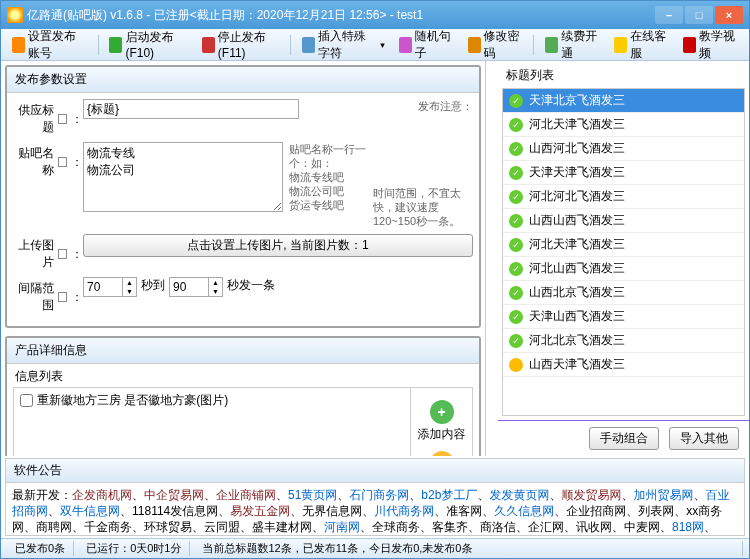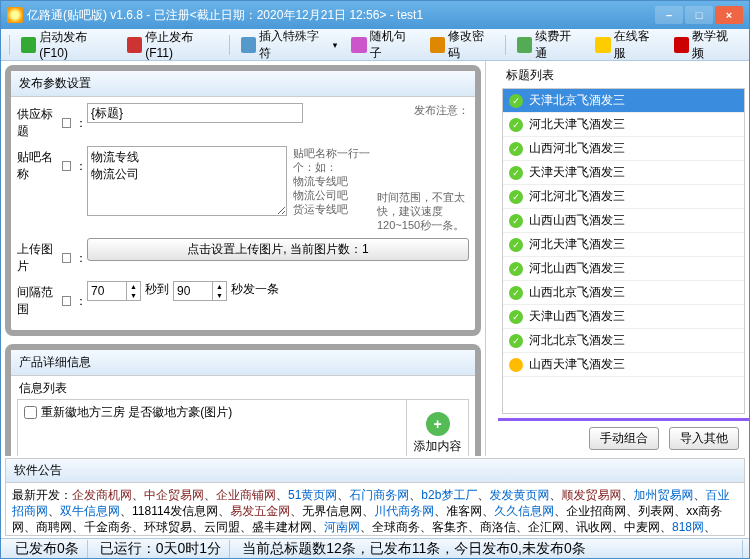--- a/index.html
+++ b/index.html
@@ -10,63 +10,67 @@
 .titlebar .title { flex: 1; }
 .titlebar .winbtn { width: 28px; height: 18px; margin-left: 2px; background: rgba(255,255,255,0.2); border-radius: 2px; display: flex; align-items: center; justify-content: center; cursor: pointer; font-size: 11px; font-weight: bold; }
 .titlebar .close { background: #e64; }
 .toolbar { height: 32px; background: linear-gradient(#f4f9ff,#dae9f7); border-bottom: 1px solid #b0c8e0; display: flex; align-items: center; padding: 0 6px; gap: 4px; }
 .toolbar .tbtn { display: flex; align-items: center; gap: 3px; padding: 3px 5px; cursor: pointer; border-radius: 3px; }
 .toolbar .ico { width: 16px; height: 16px; display: inline-block; border-radius: 2px; }
 .toolbar .sep { width: 1px; height: 20px; background: #b0c8e0; margin: 0 2px; }
 .mainarea { flex: 1; display: flex; background: #fff; overflow: hidden; }
 .leftpane { width: 485px; display: flex; flex-direction: column; border-right: 1px solid #ccc; }
 .rightpane { flex: 1; display: flex; flex-direction: column; margin-left: 12px; }
-.groupbox { margin: 4px; border: 6px solid #a3a3a3; border-radius: 8px; }
+.groupbox { margin: 4px; border: 2px solid #a3a3a3; border-radius: 3px; }
 .groupbox > .gtitle { background: linear-gradient(#f4f9ff,#dae9f7); padding: 4px 8px; border-bottom: 1px solid #ccc; font-size: 12px; }
 .groupbox > .gbody { padding: 6px; }
 .formrow { display: flex; align-items: flex-start; margin-bottom: 6px; }
-.formrow .lbl { width: 70px; text-align: left; padding-top: 3px; display:flex; align-items:center; gap:4px; }
+.formrow .lbl { width: 70px; text-align: right; padding-top: 3px; display:flex; align-items:center; gap:4px; }
 .hint { color: #666; font-size: 11px; line-height: 14px; }
 input[type="text"], textarea { border: 1px solid #aaa; padding: 2px 3px; font-size: 12px; font-family: inherit; background:#fff; }
 .btn { border: 1px solid #999; background: linear-gradient(#fff,#e4e4e4); padding: 2px 10px; border-radius: 3px; cursor: pointer; font-size: 12px; }
 .sqdot { width:10px; height:10px; border:1px solid #888; background:#fff; display:inline-block; }
 .sidebtns { width: 62px; display: flex; flex-direction: column; align-items: center; padding-top: 12px; gap: 8px; border-left:1px solid #ccc; }
 .sidebtns .sbtn { width: 54px; text-align: center; cursor: pointer; font-size: 12px; }
 .sidebtns .sbtn .sico { width: 24px; height: 24px; margin: 0 auto 2px; border-radius: 12px; display:flex; align-items:center; justify-content:center; color:#fff; font-weight:bold; font-size:14px; }
 .listwrap { flex:1; overflow:auto; border:1px solid #ccc; margin:0 4px 4px 4px; }
 .listrow { display:flex; align-items:center; padding:3px 6px; gap:6px; border-bottom:1px solid #eee; }
 .listrow.sel { background:#3a8cde; color:#fff; }
 .listrow .ok { width:14px; height:14px; border-radius:7px; background:#6c3; display:flex; align-items:center; justify-content:center; color:#fff; font-size:9px; }
 .listrow .warn { width:14px; height:14px; border-radius:7px; background:#fb0; }
-.bottombtns { display:flex; justify-content:flex-end; gap:10px; padding:6px 10px; border-top:3px solid #8b5cf6; }
+.bottombtns { display:flex; justify-content:flex-end; gap:10px; padding:6px 10px; border-top:1px solid #8b5cf6; }
 .announce { border:1px solid #ccc; margin:2px 4px; }
 .announce .gtitle { background: linear-gradient(#f4f9ff,#dae9f7); padding:3px 8px; border-bottom:1px solid #ccc; }
 .announce .abody { padding:4px 6px; font-size:12px; line-height:16px; max-height:52px; overflow:hidden; }
 .announce .abody span.r { color:#7f1d1d; }
 .announce .abody span.b { color:#06c; }
-.statusbar { height:20px; background:linear-gradient(#f4f9ff,#dae9f7); border-top:1px solid #b0c8e0; display:flex; align-items:center; font-size:14px; padding:0 6px; gap:4px; }
+.statusbar { height:20px; background:linear-gradient(#f4f9ff,#dae9f7); border-top:1px solid #b0c8e0; display:flex; align-items:center; font-size:11px; padding:0 6px; gap:4px; }
 .statusbar .cell { border-right:1px solid #b0c8e0; padding:0 8px; }
 .infobox { flex:1; border:1px solid #ccc; margin:0 0 0 0; display:flex; }
 .infoleft { flex:1; overflow:auto; }
 .inforow { display:flex; align-items:center; gap:4px; padding:4px 6px; }
 </style>
 </head>
 <body>
 
 <div class="window">
 
   <div class="titlebar">
     <span class="star"></span>
     <span class="title">亿路通(贴吧版) v1.6.8  - 已注册&lt;截止日期：2020年12月21日 12:56&gt; - test1</span>
     <span class="winbtn">–</span>
     <span class="winbtn">□</span>
     <span class="winbtn close">×</span>
   </div>
 
   <div class="toolbar">
+    <div class="tbtn">
+        <span class="ico" style="background:#f80"></span>
+        <span>设置发布账号</span>
+      </div>
     <div class="sep"></div>
     <div class="tbtn">
         <span class="ico" style="background:#3a3"></span>
         <span>启动发布(F10)</span>
       </div>
     <div class="tbtn">
         <span class="ico" style="background:#c33"></span>
         <span>停止发布(F11)</span>
       </div>
     <div class="sep"></div>

